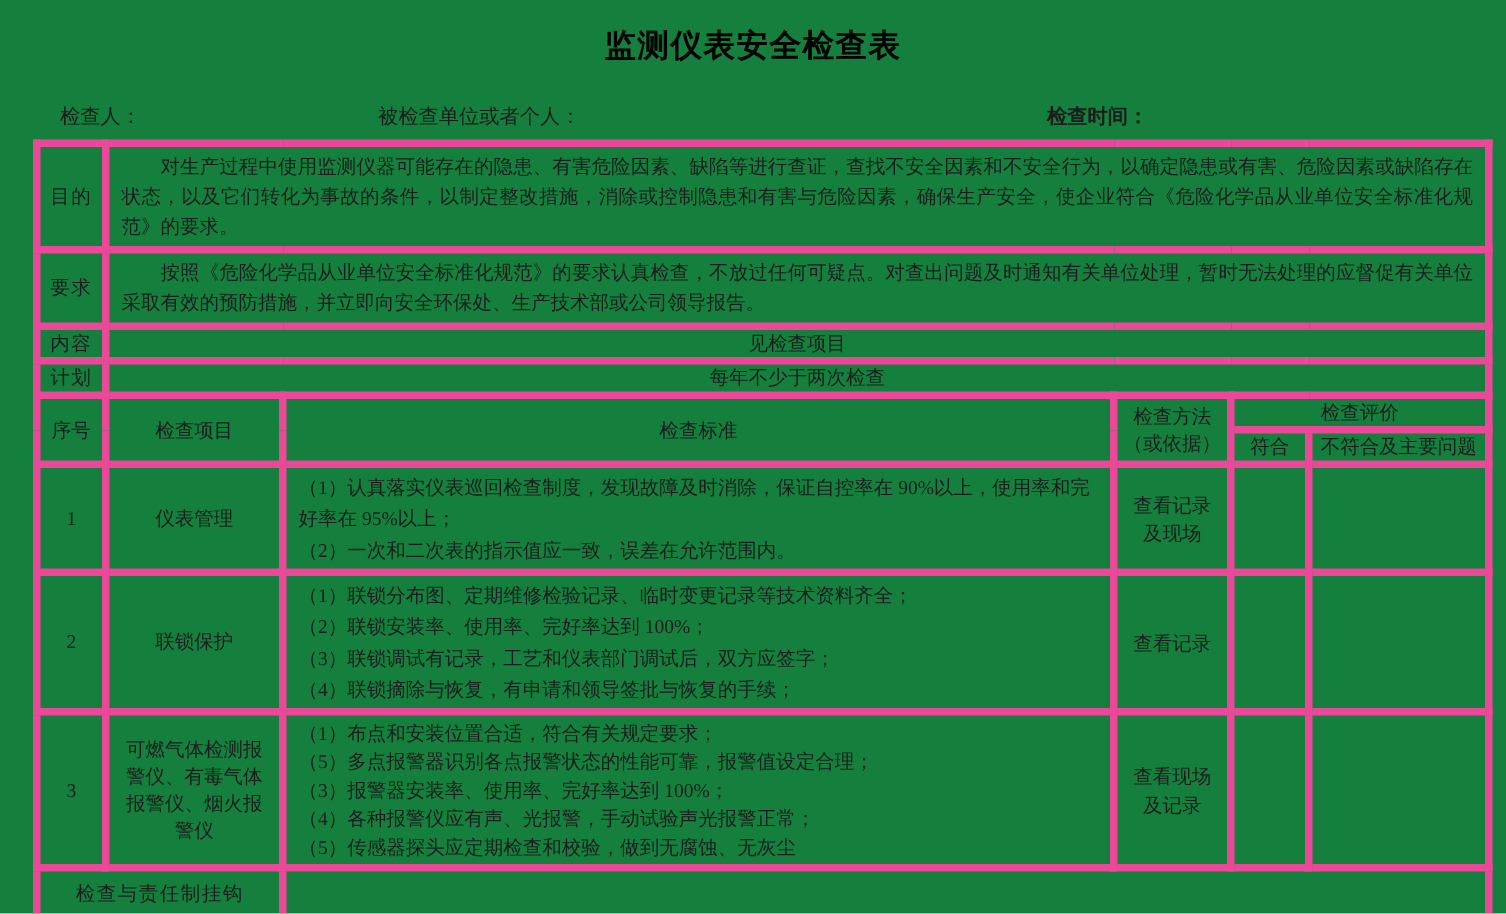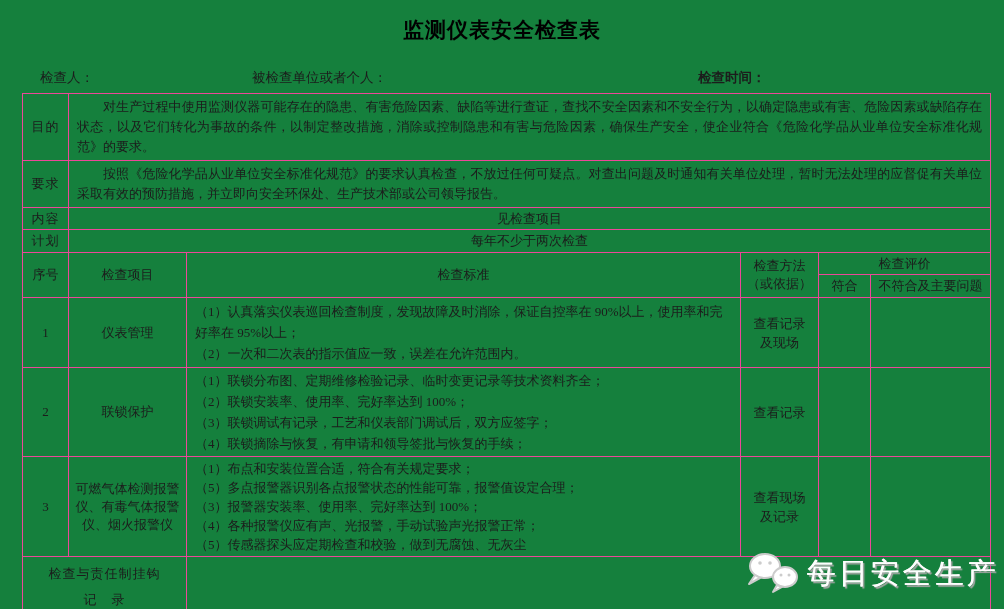--- a/index.html
+++ b/index.html
@@ -25,21 +25,21 @@
   .meta .m3 { left:698px;font-weight:bold; }
 
   table.main {
     position:absolute; left:22px; top:93px;
     width:968px; border-collapse:collapse; table-layout:fixed;
     font-size:13px;
   }
   col.c-idx { width:46px; } col.c-item { width:118px; } col.c-std { width:554px; }
   col.c-meth { width:78px; } col.c-ok { width:52px; } col.c-bad { width:120px; }
 
-  td { border:1px solid #ec4899; vertical-align:middle; overflow:hidden; }
+  td { border:5px solid #ec4899; vertical-align:middle; overflow:hidden; }
   .lab { text-align:center; letter-spacing:1px; }
   .ctr { text-align:center; }
   .txt { text-align:justify; padding:3px 8px; line-height:20px; }
   .ind { text-indent:2em; }
   .std { padding:2px 8px; line-height:21px; text-align:left; }
   .std.tight { line-height:19px; }
   .meth { text-align:center; line-height:19px; }
 
   tr.h62 { height:62px; } tr.h45 { height:45px; } tr.h22 { height:22px; }
   tr.h23 { height:23px; } tr.h70 { height:70px; } tr.h88 { height:88px; }
@@ -169,33 +169,14 @@
     <tr class="h60">
       <td colspan="2" class="foot-label">
         <div>检查与责任制挂钩</div>
         <div>记　录</div>
       </td>
       <td colspan="4"></td>
     </tr>
   </tbody>
     </table>
 
-  <div class="watermark">
-    <span>
-      <svg width="58" height="46" viewBox="0 0 58 46">
-        <g fill="#ffffff" stroke="#cccccc" stroke-width="2">
-          <ellipse cx="21" cy="17" rx="15" ry="12"></ellipse>
-          <path d="M11 26 L5 35 L16 29 Z" stroke-linejoin="round"></path>
-          <ellipse cx="41" cy="28" rx="12" ry="10"></ellipse>
-          <path d="M33 36 L29 43 L38 38 Z" stroke-linejoin="round"></path>
-        </g>
-        <g fill="#cccccc">
-          <circle cx="16" cy="14" r="1.8"></circle>
-          <circle cx="26" cy="14" r="1.8"></circle>
-          <circle cx="37" cy="26" r="1.5"></circle>
-          <circle cx="45" cy="26" r="1.5"></circle>
-        </g>
-      </svg>
-    </span>
-    <span class="wm-text">每日安全生产</span>
-  </div>
 
 </div>
 
 </body></html>

